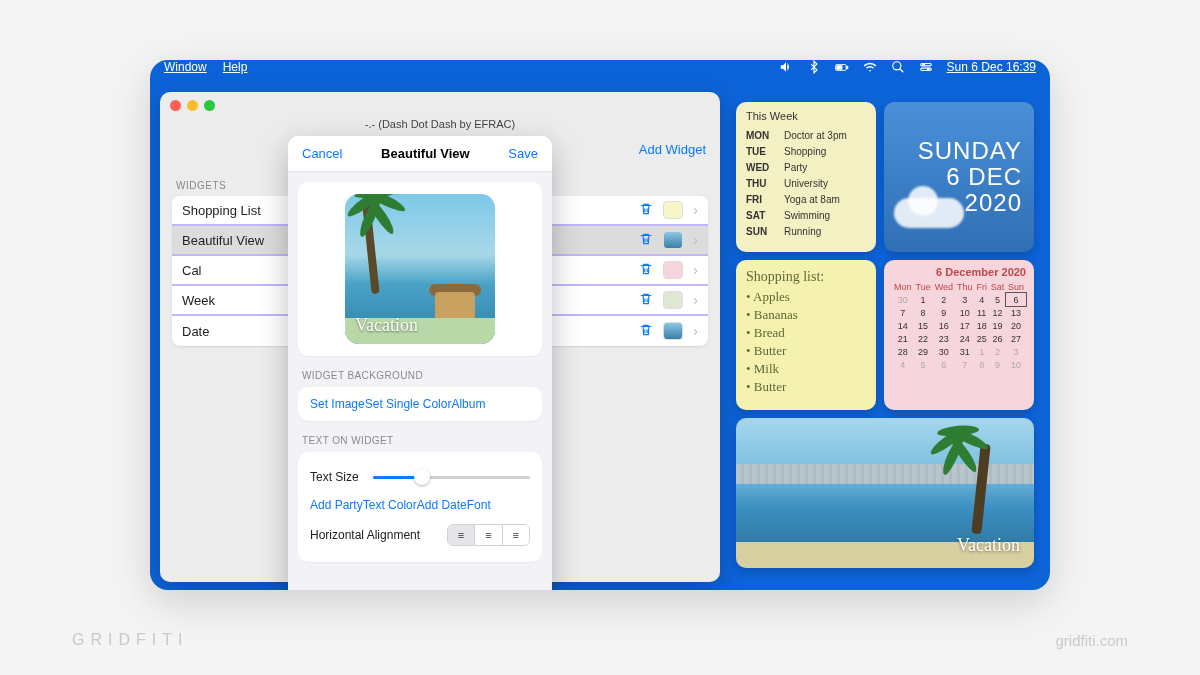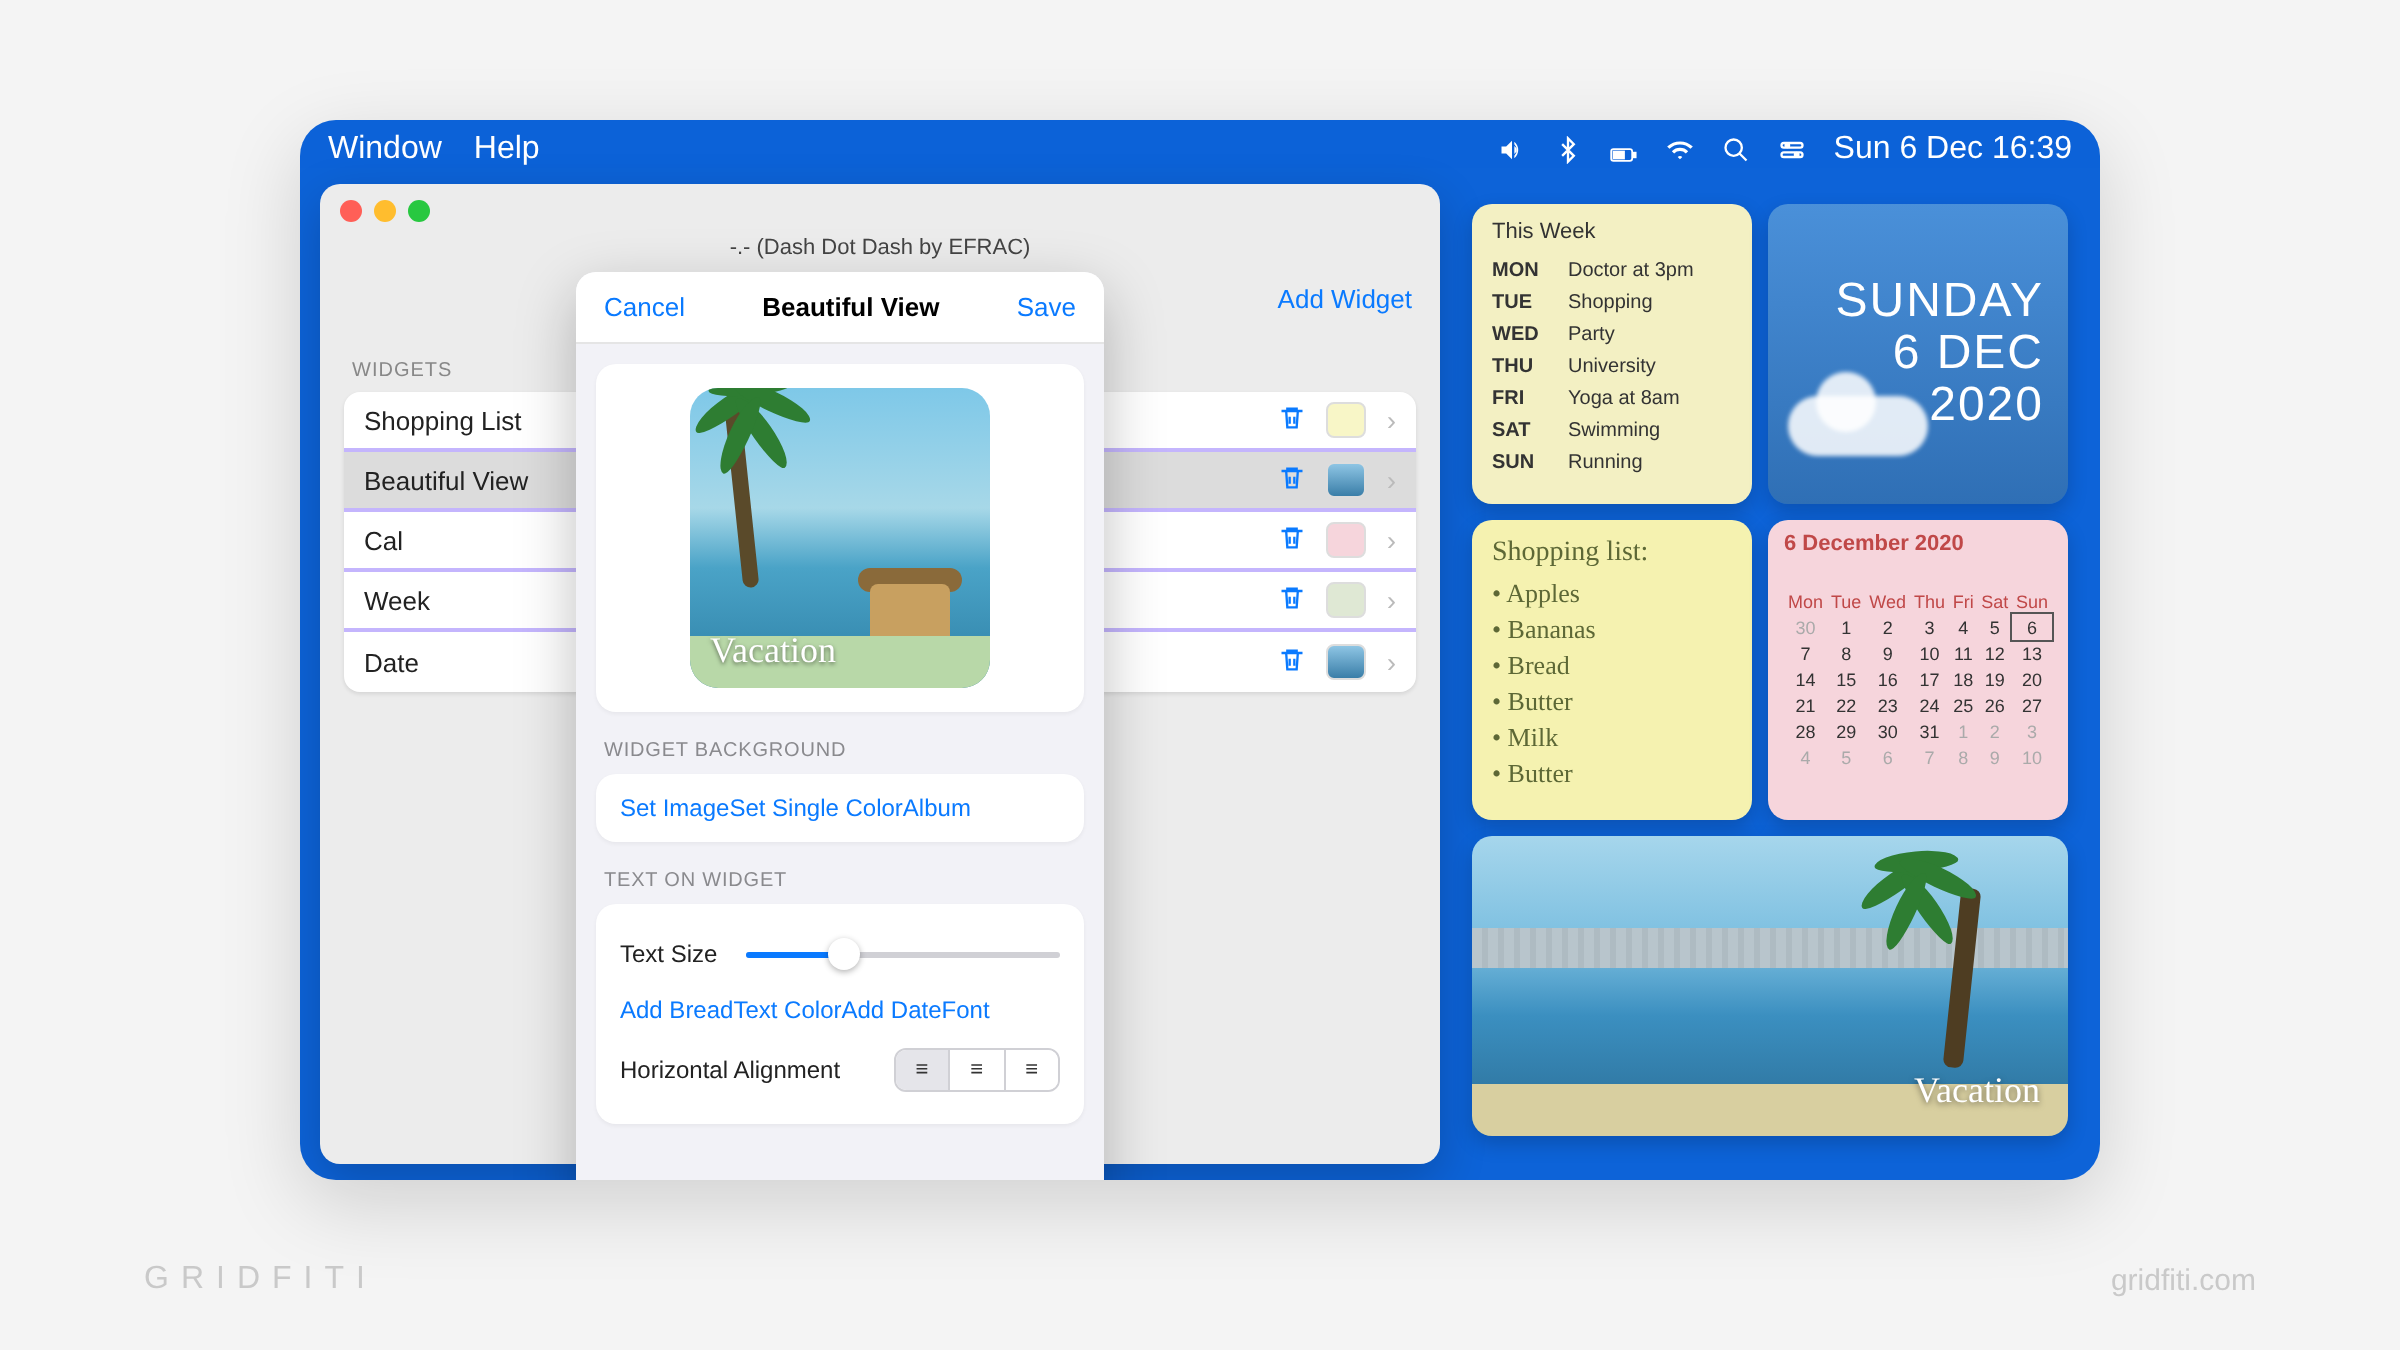--- a/index.html
+++ b/index.html
@@ -17,24 +17,25 @@
     width: 900px; height: 530px;
     border-radius: 18px;
     overflow: hidden;
     box-shadow: 0 12px 40px rgba(0,0,0,0.15);
     background: #0d63d8;
   }
   
   .menubar {
     position: absolute; top: 0; left: 0; right: 0;
     height: 24px;
-    display: flex; align-items: flex-end;
+    display: flex; align-items: flex-start;
     padding: 0 14px;
-    color: #fff; font-size: 16px;
+    color: #fff; font-size: 12px;
     background: rgba(13,99,216,0.1);
+    text-decoration: underline;
   }
   .menubar .mleft { display:flex; gap: 16px; }
   .menubar .mright { margin-left:auto; display:flex; gap: 14px; align-items:center; }
   .menubar .micon { width:14px; height:14px; display:inline-block; }
   
   .appwin {
     position:absolute;
     left: 10px; top: 32px;
     width: 560px; height: 490px;
     background: #ececec;
@@ -133,21 +134,21 @@
     color:#fff; font-family:"Arial Narrow",Arial,sans-serif;
     display:flex; flex-direction:column; align-items:flex-end; justify-content:center;
     padding:10px 12px; letter-spacing:1px;
   }
   .datew .big{font-size:24px; line-height:26px; font-weight:300;}
   .cloud{position:absolute; left:10px; bottom:24px; width:70px; height:30px; background:rgba(255,255,255,.85); border-radius:20px; filter:blur(1px);}
   .cloud:before{content:""; position:absolute; left:14px; top:-12px; width:30px; height:30px; background:rgba(255,255,255,.85); border-radius:50%;}
   .shopw { left:6px; top:170px; width:140px; height:150px; background:#f5f2b0; padding:8px 10px; font-family:"Comic Sans MS",cursive; font-size:13px; color:#5d6836; line-height:18px;}
   .shopw .st{ font-size:14px; margin-bottom:2px;}
   .calw { left:154px; top:170px; width:150px; height:150px; background:#f6d5dc; padding:6px 8px; font-size:9px; color:#444;}
-  .calw .ct{ text-align:left; color:#c04848; font-weight:600; font-size:11px; margin-bottom:17px;}
+  .calw .ct{ text-align:right; color:#c04848; font-weight:600; font-size:11px; margin-bottom:3px;}
   .calw table{ width:100%; border-collapse:collapse; font-size:9px;}
   .calw th{ color:#c04848; font-weight:500; padding:1px;}
   .calw td{ text-align:center; padding:1.5px; color:#333;}
   .calw td.dim{color:#aaa;}
   .calw td.today{ outline:1px solid #555;}
   .vacw { left:6px; top:328px; width:298px; height:150px;
     background:linear-gradient(180deg,#a6d6ec 0%,#7cbfe0 35%,#3b8fc0 60%,#2a6c94 100%);
     color:#fff;
   }
   .vacw .skyline{position:absolute; left:0; right:0; top:46px; height:20px;
@@ -290,21 +291,21 @@
         <div class="card">
           <div class="optrow">
             <span>Text Size</span>
             <div class="slider">
               <div class="slidertrack"></div>
                 <div class="sliderfill"></div>
                 <div class="sliderthumb"></div>
             </div>
           </div>
           <div class="linkrow" style="padding:6px 0;">
-            <span>Add Bread</span>
+            <span>Add Party</span>
             <span>Text Color</span>
             <span>Add Date</span>
             <span>Font</span>
           </div>
           <div class="optrow">
             <span>Horizontal Alignment</span>
             <div class="seg icons">
               <div class="sbtn on">≡</div>
               <div class="sbtn">≡</div>
               <div class="sbtn">≡</div>

